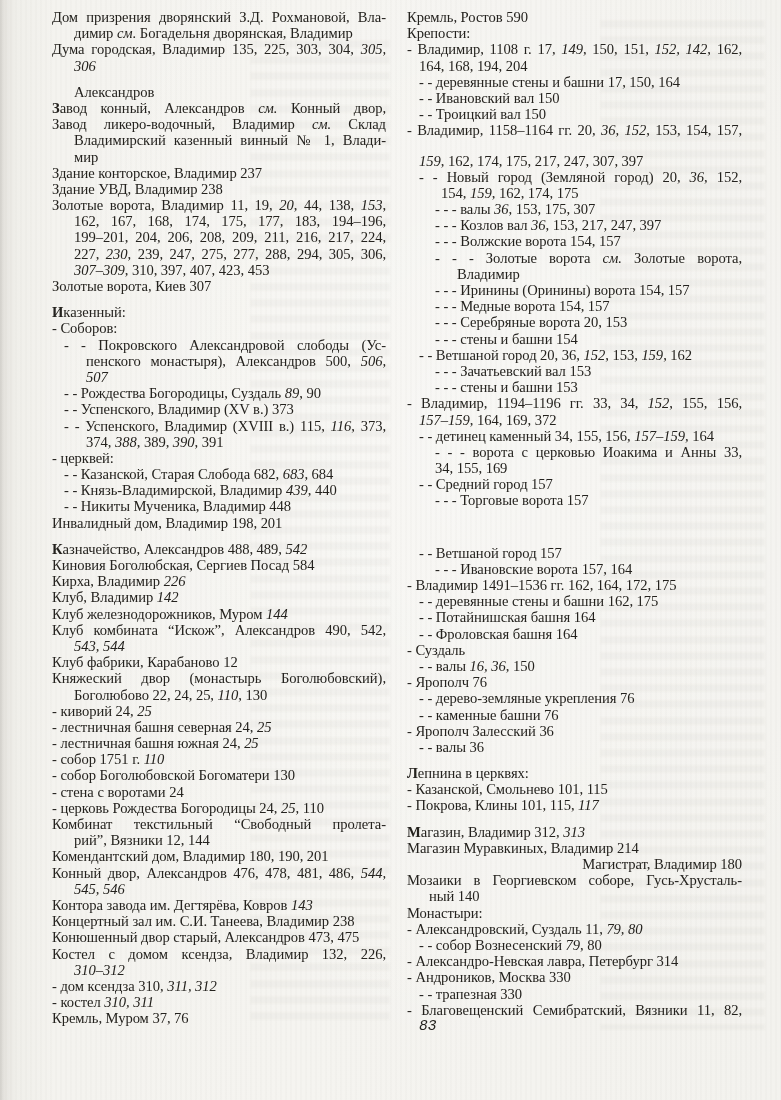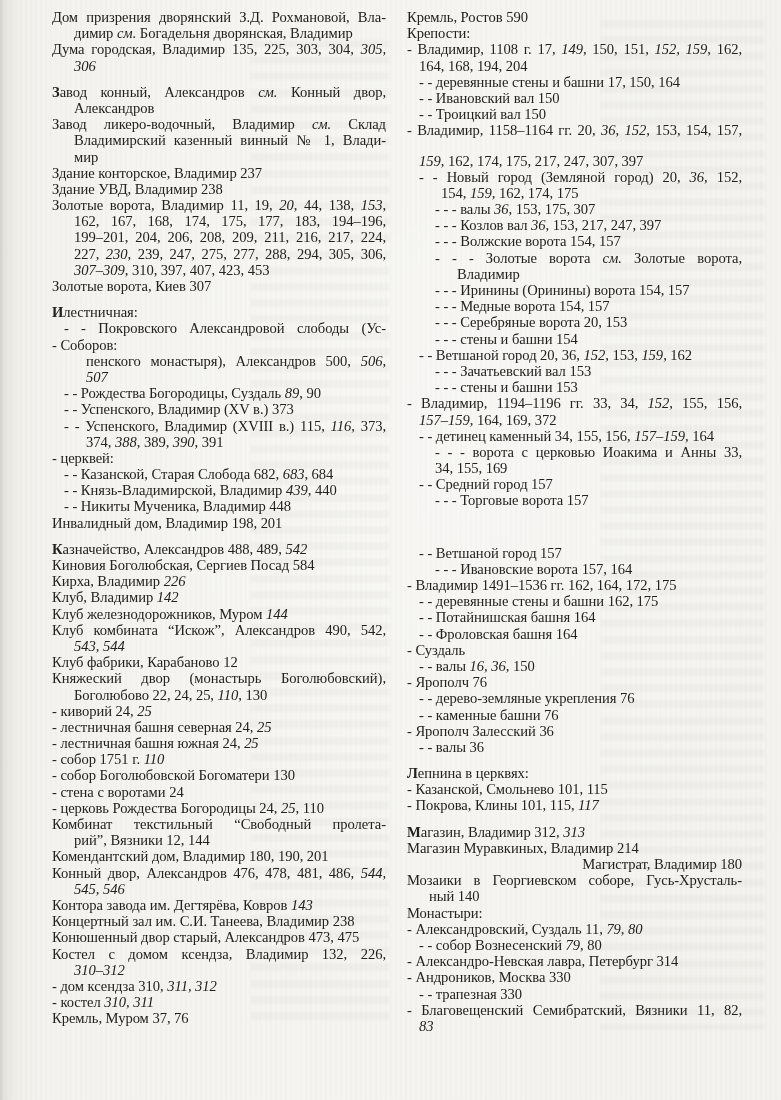--- a/index.html
+++ b/index.html
@@ -46,37 +46,37 @@
 
 <div class="scan">
   <div class="bleed bleed-a"></div>
   <div class="bleed bleed-b"></div>
   <div class="col col-left">
       <div class="line jst" style="padding-left: 0px;"><span>Дом призрения дворянский З.Д. Рохмановой, Вла-</span></div>
       <div class="line" style="padding-left: 22px;"><span>димир </span><span class="i">см.</span><span> Богадельня дворянская, Владимир</span></div>
       <div class="line jst" style="padding-left: 0px;"><span>Дума городская, Владимир 135, 225, 303, 304, </span><span class="i">305,</span></div>
       <div class="line" style="padding-left: 22px;"><span class="i">306</span></div>
       <div class="gap"></div>
+      <div class="line" style="padding-left: 22px;"><span>Александров</span></div>
       <div class="line jst" style="padding-left: 0px;"><span class="b">З</span><span>авод конный, Александров </span><span class="i">см.</span><span> Конный двор,</span></div>
-      <div class="line" style="padding-left: 22px;"><span>Александров</span></div>
       <div class="line jst" style="padding-left: 0px;"><span>Завод ликеро-водочный, Владимир </span><span class="i">см.</span><span> Склад</span></div>
       <div class="line jst" style="padding-left: 22px;"><span>Владимирский казенный винный № 1, Влади-</span></div>
       <div class="line" style="padding-left: 22px;"><span>мир</span></div>
       <div class="line" style="padding-left: 0px;"><span>Здание конторское, Владимир 237</span></div>
       <div class="line" style="padding-left: 0px;"><span>Здание УВД, Владимир 238</span></div>
       <div class="line jst" style="padding-left: 0px;"><span>Золотые ворота, Владимир 11, 19, </span><span class="i">20</span><span>, 44, 138, </span><span class="i">153</span><span>,</span></div>
       <div class="line jst" style="padding-left: 22px;"><span>162, 167, 168, 174, 175, 177, 183, 194–196,</span></div>
       <div class="line jst" style="padding-left: 22px;"><span>199–201, 204, 206, 208, 209, 211, 216, 217, 224,</span></div>
       <div class="line jst" style="padding-left: 22px;"><span>227, </span><span class="i">230</span><span>, 239, 247, 275, 277, 288, 294, 305, 306,</span></div>
       <div class="line" style="padding-left: 22px;"><span class="i">307–309</span><span>, 310, 397, 407, 423, 453</span></div>
       <div class="line" style="padding-left: 0px;"><span>Золотые ворота, Киев 307</span></div>
       <div class="gap"></div>
-      <div class="line" style="padding-left: 0px;"><span class="b">И</span><span>лестничная:</span></div>
+      <div class="line" style="padding-left: 0px;"><span class="b">И</span><span>казенный:</span></div>
+      <div class="line" style="padding-left: 0px;"><span>- Соборов:</span></div>
       <div class="line jst" style="padding-left: 12px;"><span>- - Покровского Александровой слободы (Ус-</span></div>
-      <div class="line" style="padding-left: 0px;"><span>- Соборов:</span></div>
       <div class="line jst" style="padding-left: 34px;"><span>пенского монастыря), Александров 500, </span><span class="i">506,</span></div>
       <div class="line" style="padding-left: 34px;"><span class="i">507</span></div>
       <div class="line" style="padding-left: 12px;"><span>- - Рождества Богородицы, Суздаль </span><span class="i">89</span><span>, 90</span></div>
       <div class="line" style="padding-left: 12px;"><span>- - Успенского, Владимир (XV в.) 373</span></div>
       <div class="line jst" style="padding-left: 12px;"><span>- - Успенского, Владимир (XVIII в.) 115, </span><span class="i">116</span><span>, 373,</span></div>
       <div class="line" style="padding-left: 34px;"><span>374, </span><span class="i">388</span><span>, 389, </span><span class="i">390</span><span>, 391</span></div>
       <div class="line" style="padding-left: 0px;"><span>- церквей:</span></div>
       <div class="line" style="padding-left: 12px;"><span>- - Казанской, Старая Слобода 682, </span><span class="i">683</span><span>, 684</span></div>
       <div class="line" style="padding-left: 12px;"><span>- - Князь-Владимирской, Владимир </span><span class="i">439</span><span>, 440</span></div>
       <div class="line" style="padding-left: 12px;"><span>- - Никиты Мученика, Владимир 448</span></div>
@@ -109,21 +109,21 @@
       <div class="line" style="padding-left: 0px;"><span>Конюшенный двор старый, Александров 473, 475</span></div>
       <div class="line jst" style="padding-left: 0px;"><span>Костел с домом ксендза, Владимир 132, 226,</span></div>
       <div class="line" style="padding-left: 22px;"><span class="i">310–312</span></div>
       <div class="line" style="padding-left: 0px;"><span>- дом ксендза 310, </span><span class="i">311, 312</span></div>
       <div class="line" style="padding-left: 0px;"><span>- костел </span><span class="i">310, 311</span></div>
       <div class="line" style="padding-left: 0px;"><span>Кремль, Муром 37, 76</span></div>
     </div>
   <div class="col col-right">
       <div class="line" style="padding-left: 0px;"><span>Кремль, Ростов 590</span></div>
       <div class="line" style="padding-left: 0px;"><span>Крепости:</span></div>
-      <div class="line jst" style="padding-left: 0px;"><span>- Владимир, 1108 г. 17, </span><span class="i">149</span><span>, 150, 151, </span><span class="i">152, 159</span><span>, 162,</span></div>
+      <div class="line jst" style="padding-left: 0px;"><span>- Владимир, 1108 г. 17, </span><span class="i">149</span><span>, 150, 151, </span><span class="i">152, 142</span><span>, 162,</span></div>
       <div class="line" style="padding-left: 12px;"><span>164, 168, 194, 204</span></div>
       <div class="line" style="padding-left: 12px;"><span>- - деревянные стены и башни 17, 150, 164</span></div>
       <div class="line" style="padding-left: 12px;"><span>- - Ивановский вал 150</span></div>
       <div class="line" style="padding-left: 12px;"><span>- - Троицкий вал 150</span></div>
       <div class="line jst" style="padding-left: 0px;"><span>- Владимир, 1158–1164 гг. 20, </span><span class="i">36, 152</span><span>, 153, 154, 157,</span></div>
       <div class="line" style="padding-left: 12px; margin-top: 14px;"><span class="i">159</span><span>, 162, 174, 175, 217, 247, 307, 397</span></div>
       <div class="line jst" style="padding-left: 12px;"><span>- - Новый город (Земляной город) 20, </span><span class="i">36</span><span>, 152,</span></div>
       <div class="line" style="padding-left: 34px;"><span>154, </span><span class="i">159</span><span>, 162, 174, 175</span></div>
       <div class="line" style="padding-left: 28px;"><span>- - - валы </span><span class="i">36</span><span>, 153, 175, 307</span></div>
       <div class="line" style="padding-left: 28px;"><span>- - - Козлов вал </span><span class="i">36</span><span>, 153, 217, 247, 397</span></div>
@@ -167,15 +167,15 @@
       <div class="line" style="padding-left: 0px; text-align: right;"><span>Магистрат, Владимир 180</span></div>
       <div class="line jst" style="padding-left: 0px;"><span>Мозаики в Георгиевском соборе, Гусь-Хрусталь-</span></div>
       <div class="line" style="padding-left: 22px;"><span>ный 140</span></div>
       <div class="line" style="padding-left: 0px;"><span>Монастыри:</span></div>
       <div class="line" style="padding-left: 0px;"><span>- Александровский, Суздаль 11, </span><span class="i">79, 80</span></div>
       <div class="line" style="padding-left: 12px;"><span>- - собор Вознесенский </span><span class="i">79</span><span>, 80</span></div>
       <div class="line" style="padding-left: 0px;"><span>- Александро-Невская лавра, Петербург 314</span></div>
       <div class="line" style="padding-left: 0px;"><span>- Андроников, Москва 330</span></div>
       <div class="line" style="padding-left: 12px;"><span>- - трапезная 330</span></div>
       <div class="line jst" style="padding-left: 0px;"><span>- Благовещенский Семибратский, Вязники 11, 82,</span></div>
-      <div class="line" style="padding-left: 12px;"><span class="i">83</span></div>
+      <div class="line" style="padding-left: 12px; font-family: Liberation Mono, monospace;"><span class="i">83</span></div>
     </div>
 </div>
 
 </body></html>

